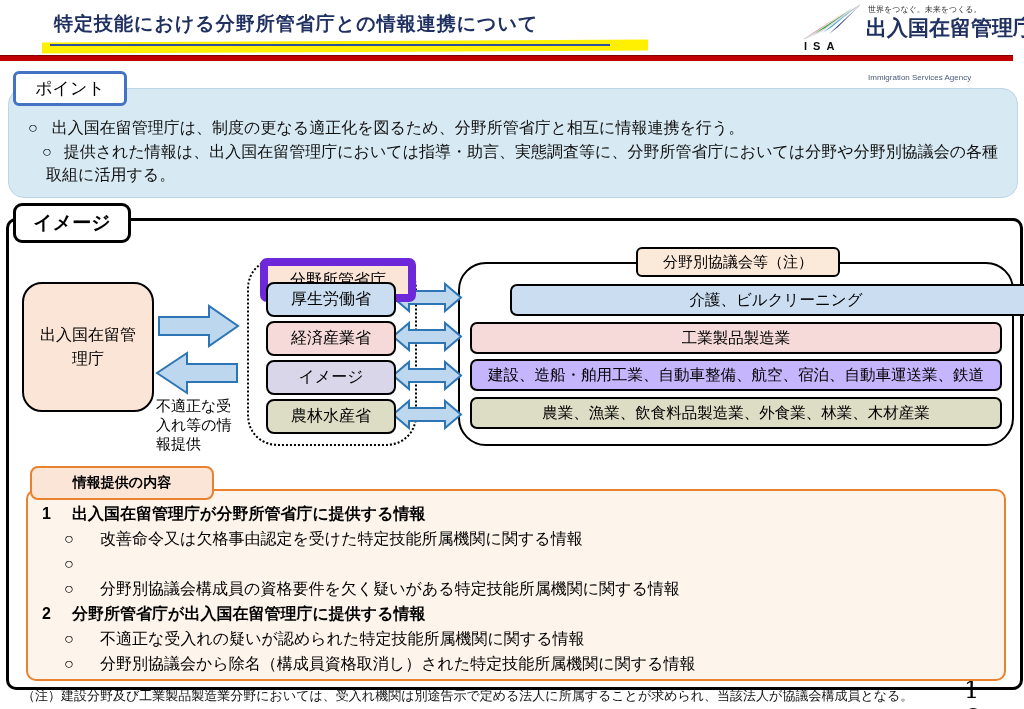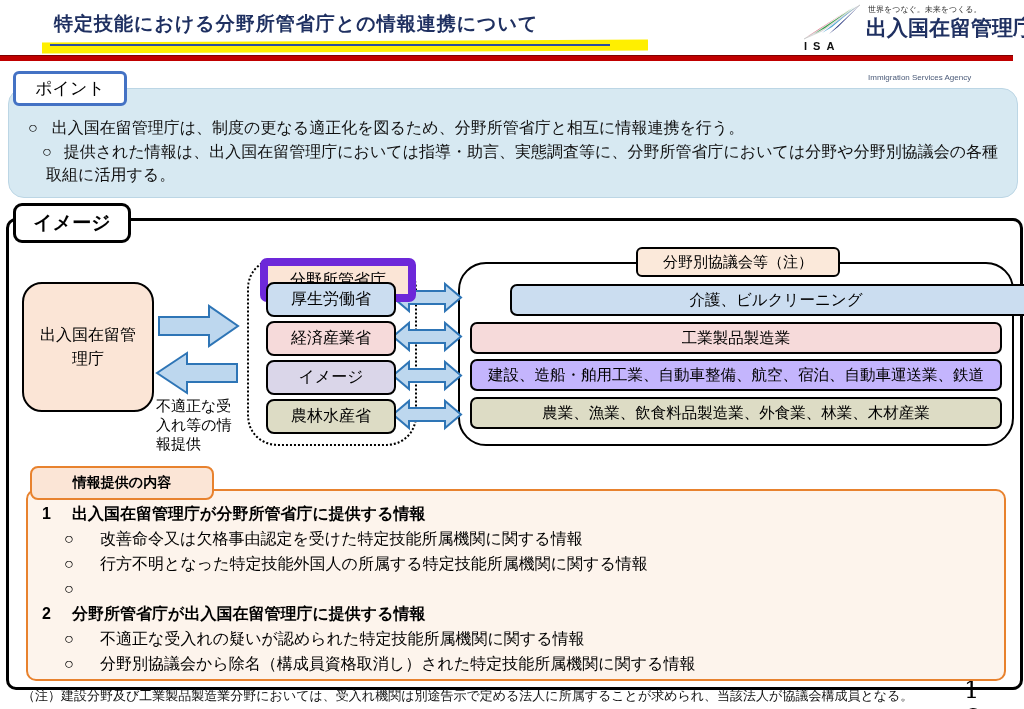--- a/index.html
+++ b/index.html
@@ -172,24 +172,24 @@
       <div class="info-line heading">
           <span class="num">1</span>
           <span>出入国在留管理庁が分野所管省庁に提供する情報</span>
         </div>
       <div class="info-line bullet">
           <span class="marker">○</span>
           <span>改善命令又は欠格事由認定を受けた特定技能所属機関に関する情報</span>
         </div>
       <div class="info-line bullet">
           <span class="marker">○</span>
-          <span>行方不明となった特定技能外国人の所属する特定技能所属機関に関する情報</span>
-        </div>
-      <div class="info-line bullet">
-          <span class="marker">○</span>
+        </div>
+      <div class="info-line bullet">
+          <span class="marker">○</span>
+          <span>分野別協議会構成員の資格要件を欠く疑いがある特定技能所属機関に関する情報</span>
         </div>
       <div class="info-line heading">
           <span class="num">2</span>
           <span>分野所管省庁が出入国在留管理庁に提供する情報</span>
         </div>
       <div class="info-line bullet">
           <span class="marker">○</span>
           <span>不適正な受入れの疑いが認められた特定技能所属機関に関する情報</span>
         </div>
       <div class="info-line bullet">

